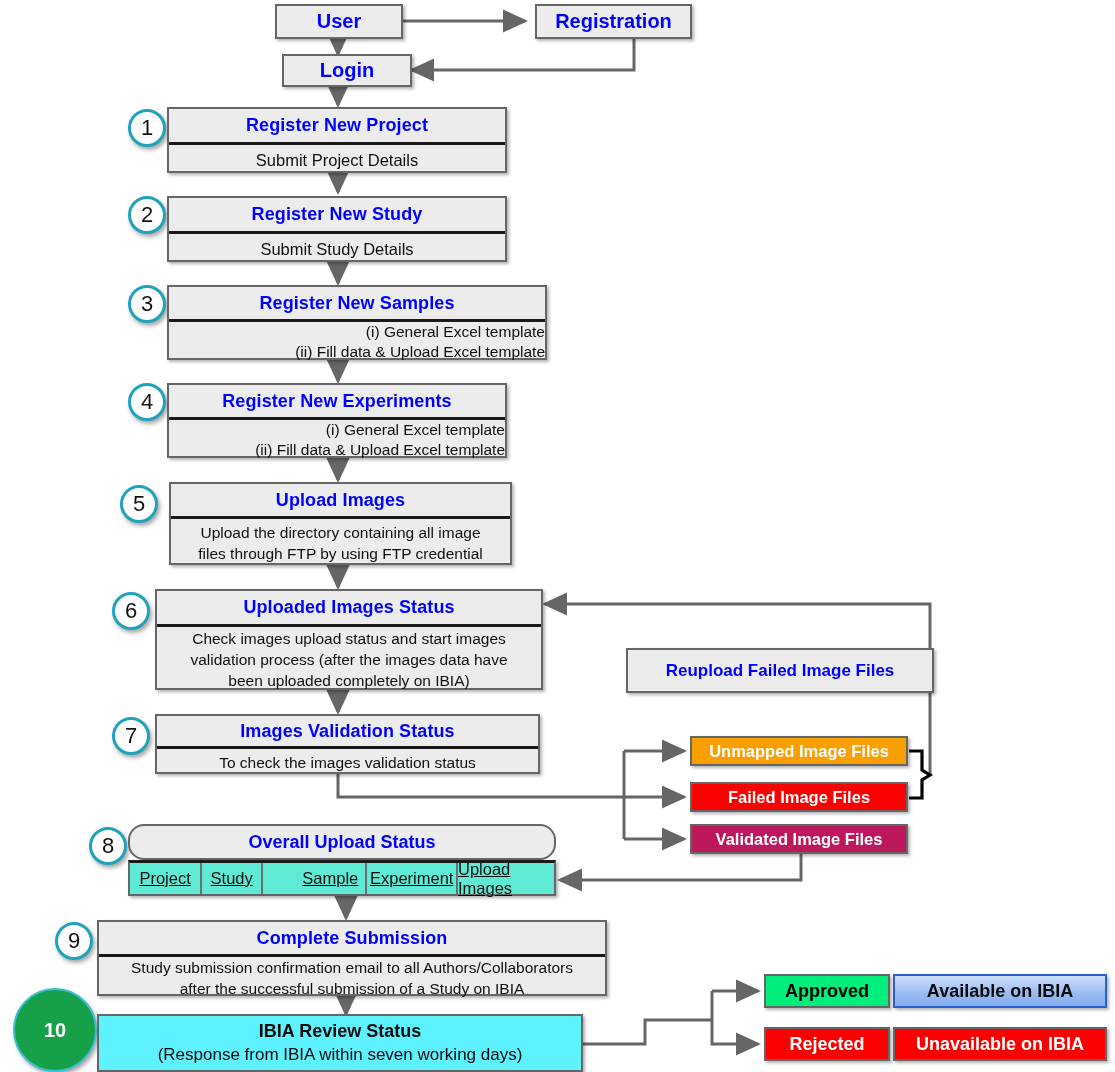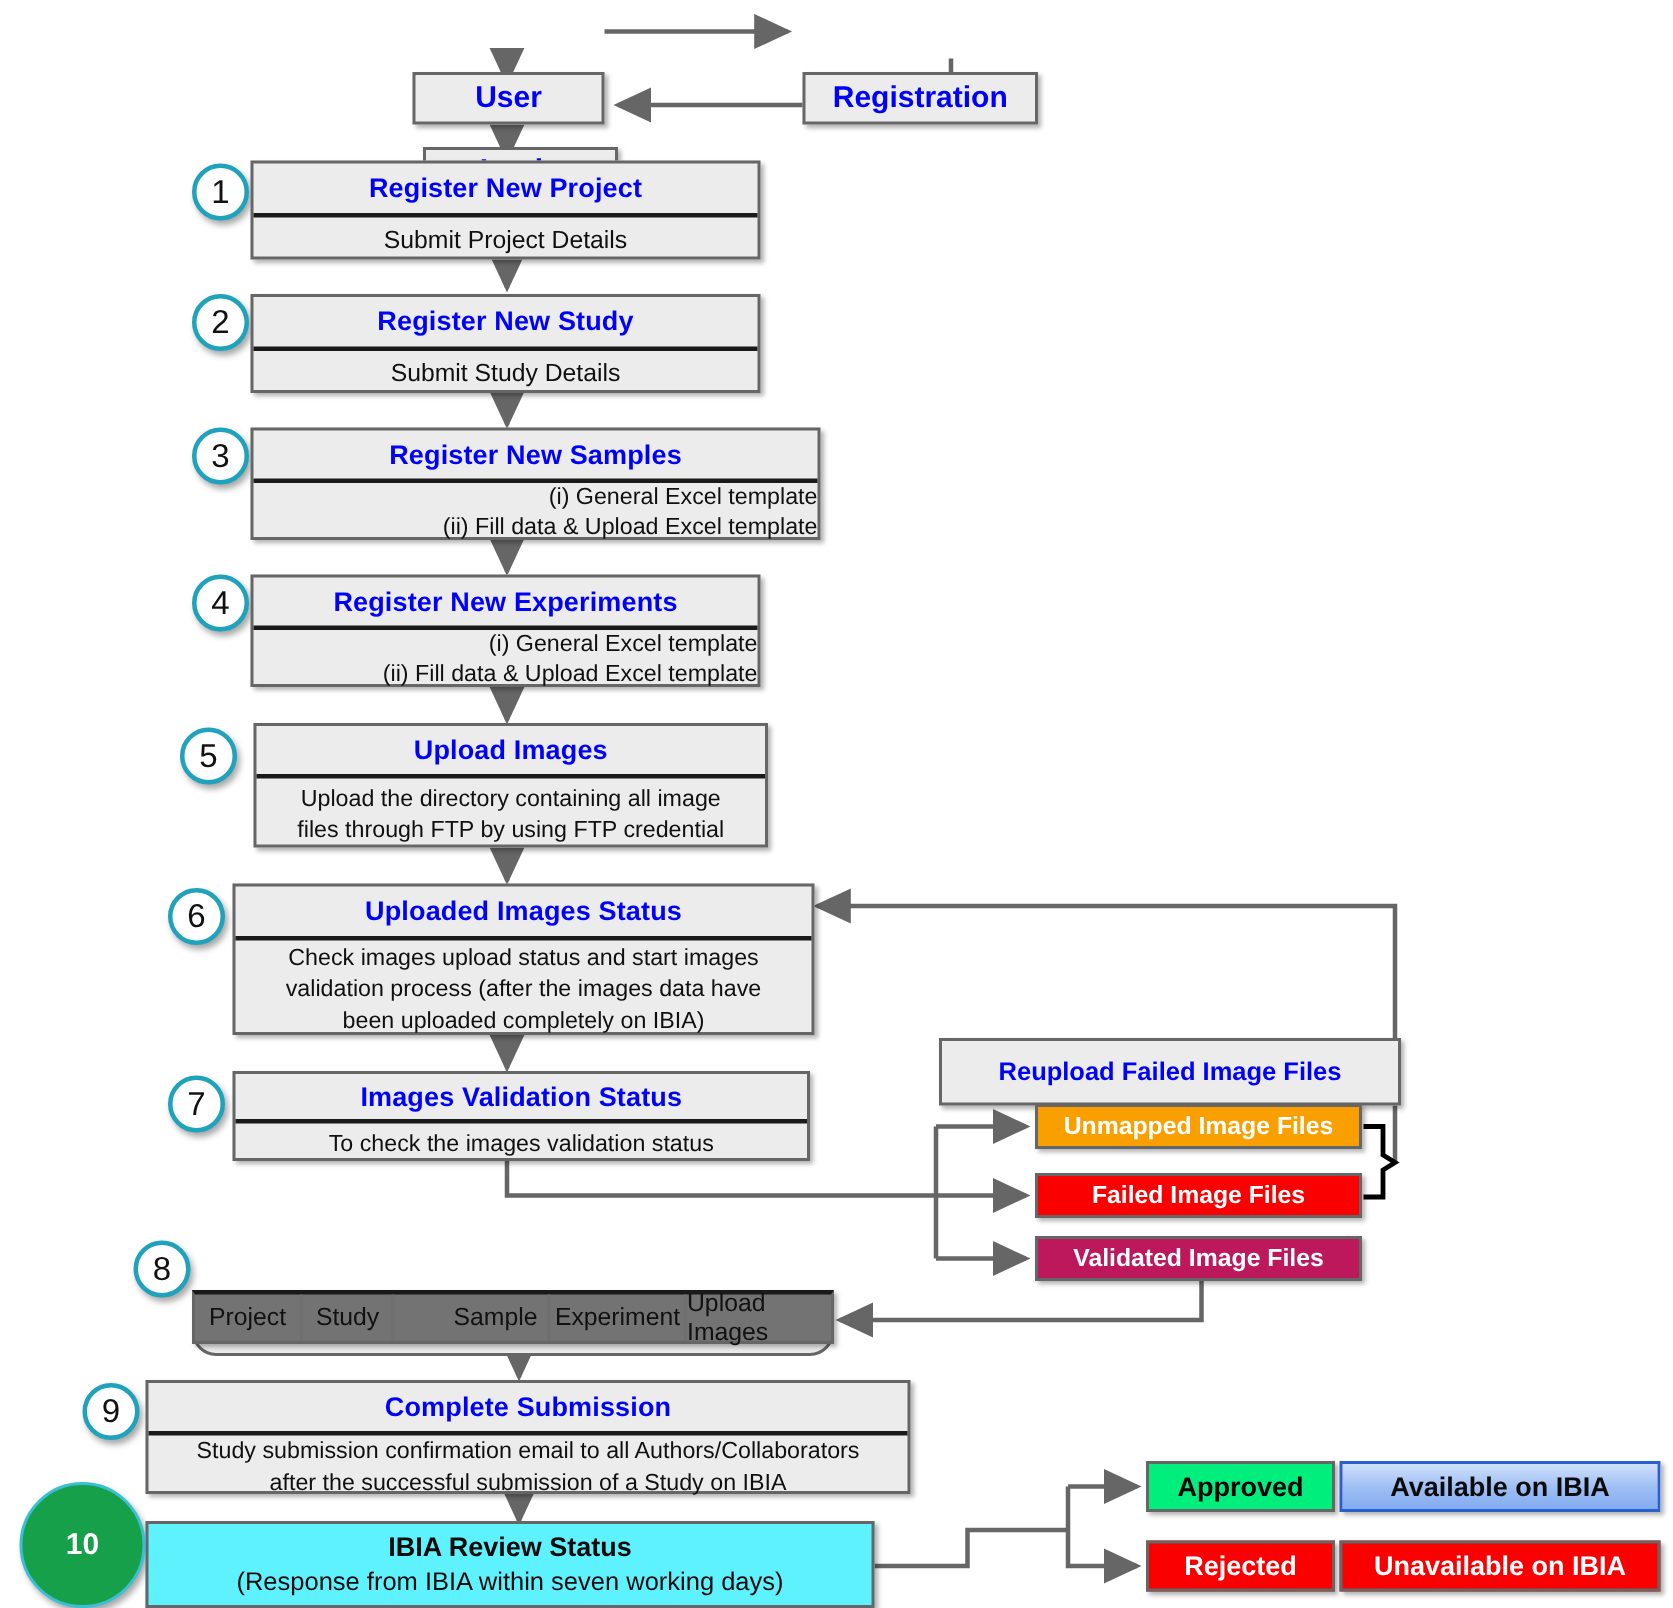--- a/index.html
+++ b/index.html
@@ -15,38 +15,38 @@
              color:#0000ff;font-weight:bold;text-align:center;letter-spacing:.1px;}
   .node .bdy{box-sizing:border-box;border-top:3px solid #1a1a1a;color:#101010;
              display:flex;flex-direction:column;justify-content:center;}
   .node .bdy .ln{white-space:nowrap;}
   .bdy.ctr{align-items:center;text-align:center;}
   .bdy.lft{align-items:flex-end;text-align:left;padding-left:1px;}
 
   
   .plain{position:absolute;box-sizing:border-box;border:2px solid #666666;background:#ececec;
          display:flex;align-items:center;justify-content:center;color:#0000ff;font-weight:bold;
-         box-shadow:2px 2px 3px rgba(0,0,0,0.30);margin-top:44px;}
+         box-shadow:2px 2px 3px rgba(0,0,0,0.30);}
 
   
   .chip{position:absolute;box-sizing:border-box;border:2px solid #666666;
         display:flex;align-items:center;justify-content:center;font-weight:bold;
         box-shadow:2px 2px 3px rgba(0,0,0,0.30);}
 
   
   .stepcirc{position:absolute;border-radius:50%;box-sizing:border-box;
             display:flex;align-items:center;justify-content:center;
             background:#ffffff;border:3px solid #1fa3bd;color:#111111;
             font-weight:normal;box-shadow:2px 3px 4px rgba(0,0,0,0.35);}
   .stepcirc.filled{background:#17a04a;border:2px solid #3bbfd4;color:#ffffff;font-weight:bold;}
 
   
   .tblrow{position:absolute;box-sizing:border-box;display:flex;
-          border:2px solid #666666;border-top:3px solid #1a1a1a;background:#737373;
-          box-shadow:2px 2px 3px rgba(0,0,0,0.30);}
+          border:2px solid #666666;border-top:3px solid #1a1a1a;background:#5eead4;
+          box-shadow:2px 2px 3px rgba(0,0,0,0.30);text-decoration:underline;}
   .tblrow .cell{box-sizing:border-box;display:flex;align-items:center;justify-content:center;
                 color:#111111;border-right:2px solid #6f6f6f;font-size:16.5px;}
   .tblrow .cell:last-child{border-right:none;}
 
   
   .bluegrad{background:linear-gradient(to bottom,#cfe0fb 0%,#9cbdf4 55%,#84acf0 100%);
             border:2px solid #2a5fd0;color:#0b0b0b;}
 </style>
 </head>
 <body>

